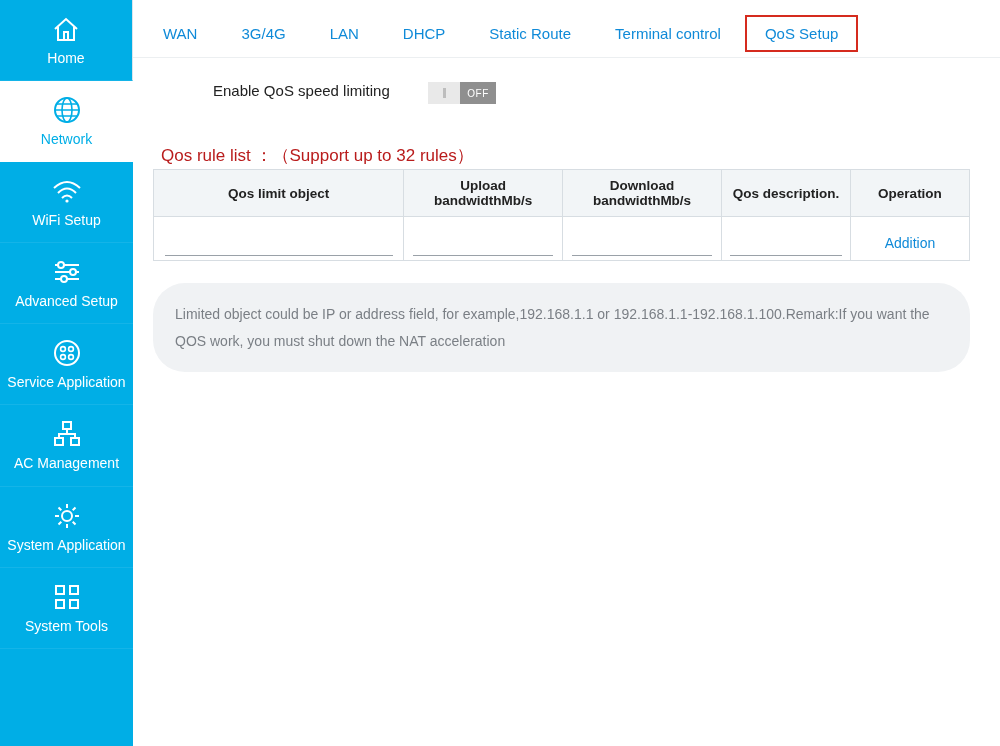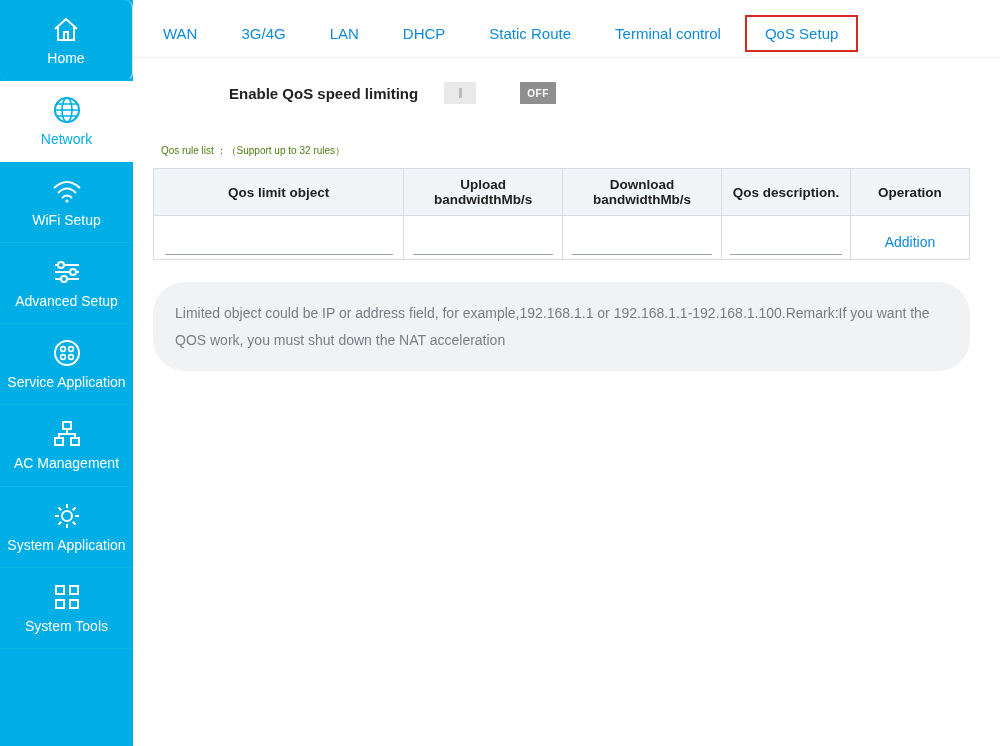--- a/index.html
+++ b/index.html
@@ -24,21 +24,20 @@
 .side-item {
   text-align: center;
   padding: 12px 4px 14px;
   color: #fff;
   cursor: pointer;
   border-bottom: 1px solid rgba(255,255,255,0.08);
 }
 .side-item.inactive-blue {
   background: #00aee6;
   border-right: 1px solid #d9e4ec;
-  border-radius: 8px;
 }
 .side-item.active {
   background: #fff;
   color: #00aee6;
 }
 .side-item .icon-wrap {
   height: 34px;
   display: flex;
   align-items: center;
   justify-content: center;
@@ -69,54 +68,51 @@
   white-space: nowrap;
 }
 .tab.highlight {
   border: 2px solid #d52b1e;
   padding: 8px 18px;
 }
 .content { padding: 24px 30px 0 20px; }
 
 .row-toggle {
   display: flex;
-  align-items: center;
-  margin-left: 76px;
+  margin-left: 60px;
   margin-bottom: 40px;
-  font-weight: bold;
 }
 .row-toggle .label {
   font-size: 15px;
   color: #222;
   width: 215px;
 }
 .toggle {
   display: inline-flex;
   align-items: center;
-  gap: 44px;
 }
 .toggle-left {
   width: 32px; height: 22px;
   background: #e9e9e9;
   display: flex; align-items: center; justify-content: center;
 }
 .toggle-left .nub { width: 3px; height: 10px; background: #bdbdbd; }
 .toggle-right {
   width: 36px; height: 22px;
   background: #8f8f8f;
   color: #fff;
   font-size: 10px;
   display: flex; align-items:center; justify-content:center;
   letter-spacing: 0.5px;
 }
 
 .rule-heading {
-  font-size: 10px;
-  color: #4d7c0f;
-  margin-bottom: 10px;
+  font-size: 17px;
+  color: #b91c1c;
+  margin-bottom: 2px;
   margin-left: 8px;
 }
 
 table.qos {
   width: 100%;
   border-collapse: collapse;
   border: 1px solid #d7dde2;
   padding-left: 9px;
 }
 table.qos th {

